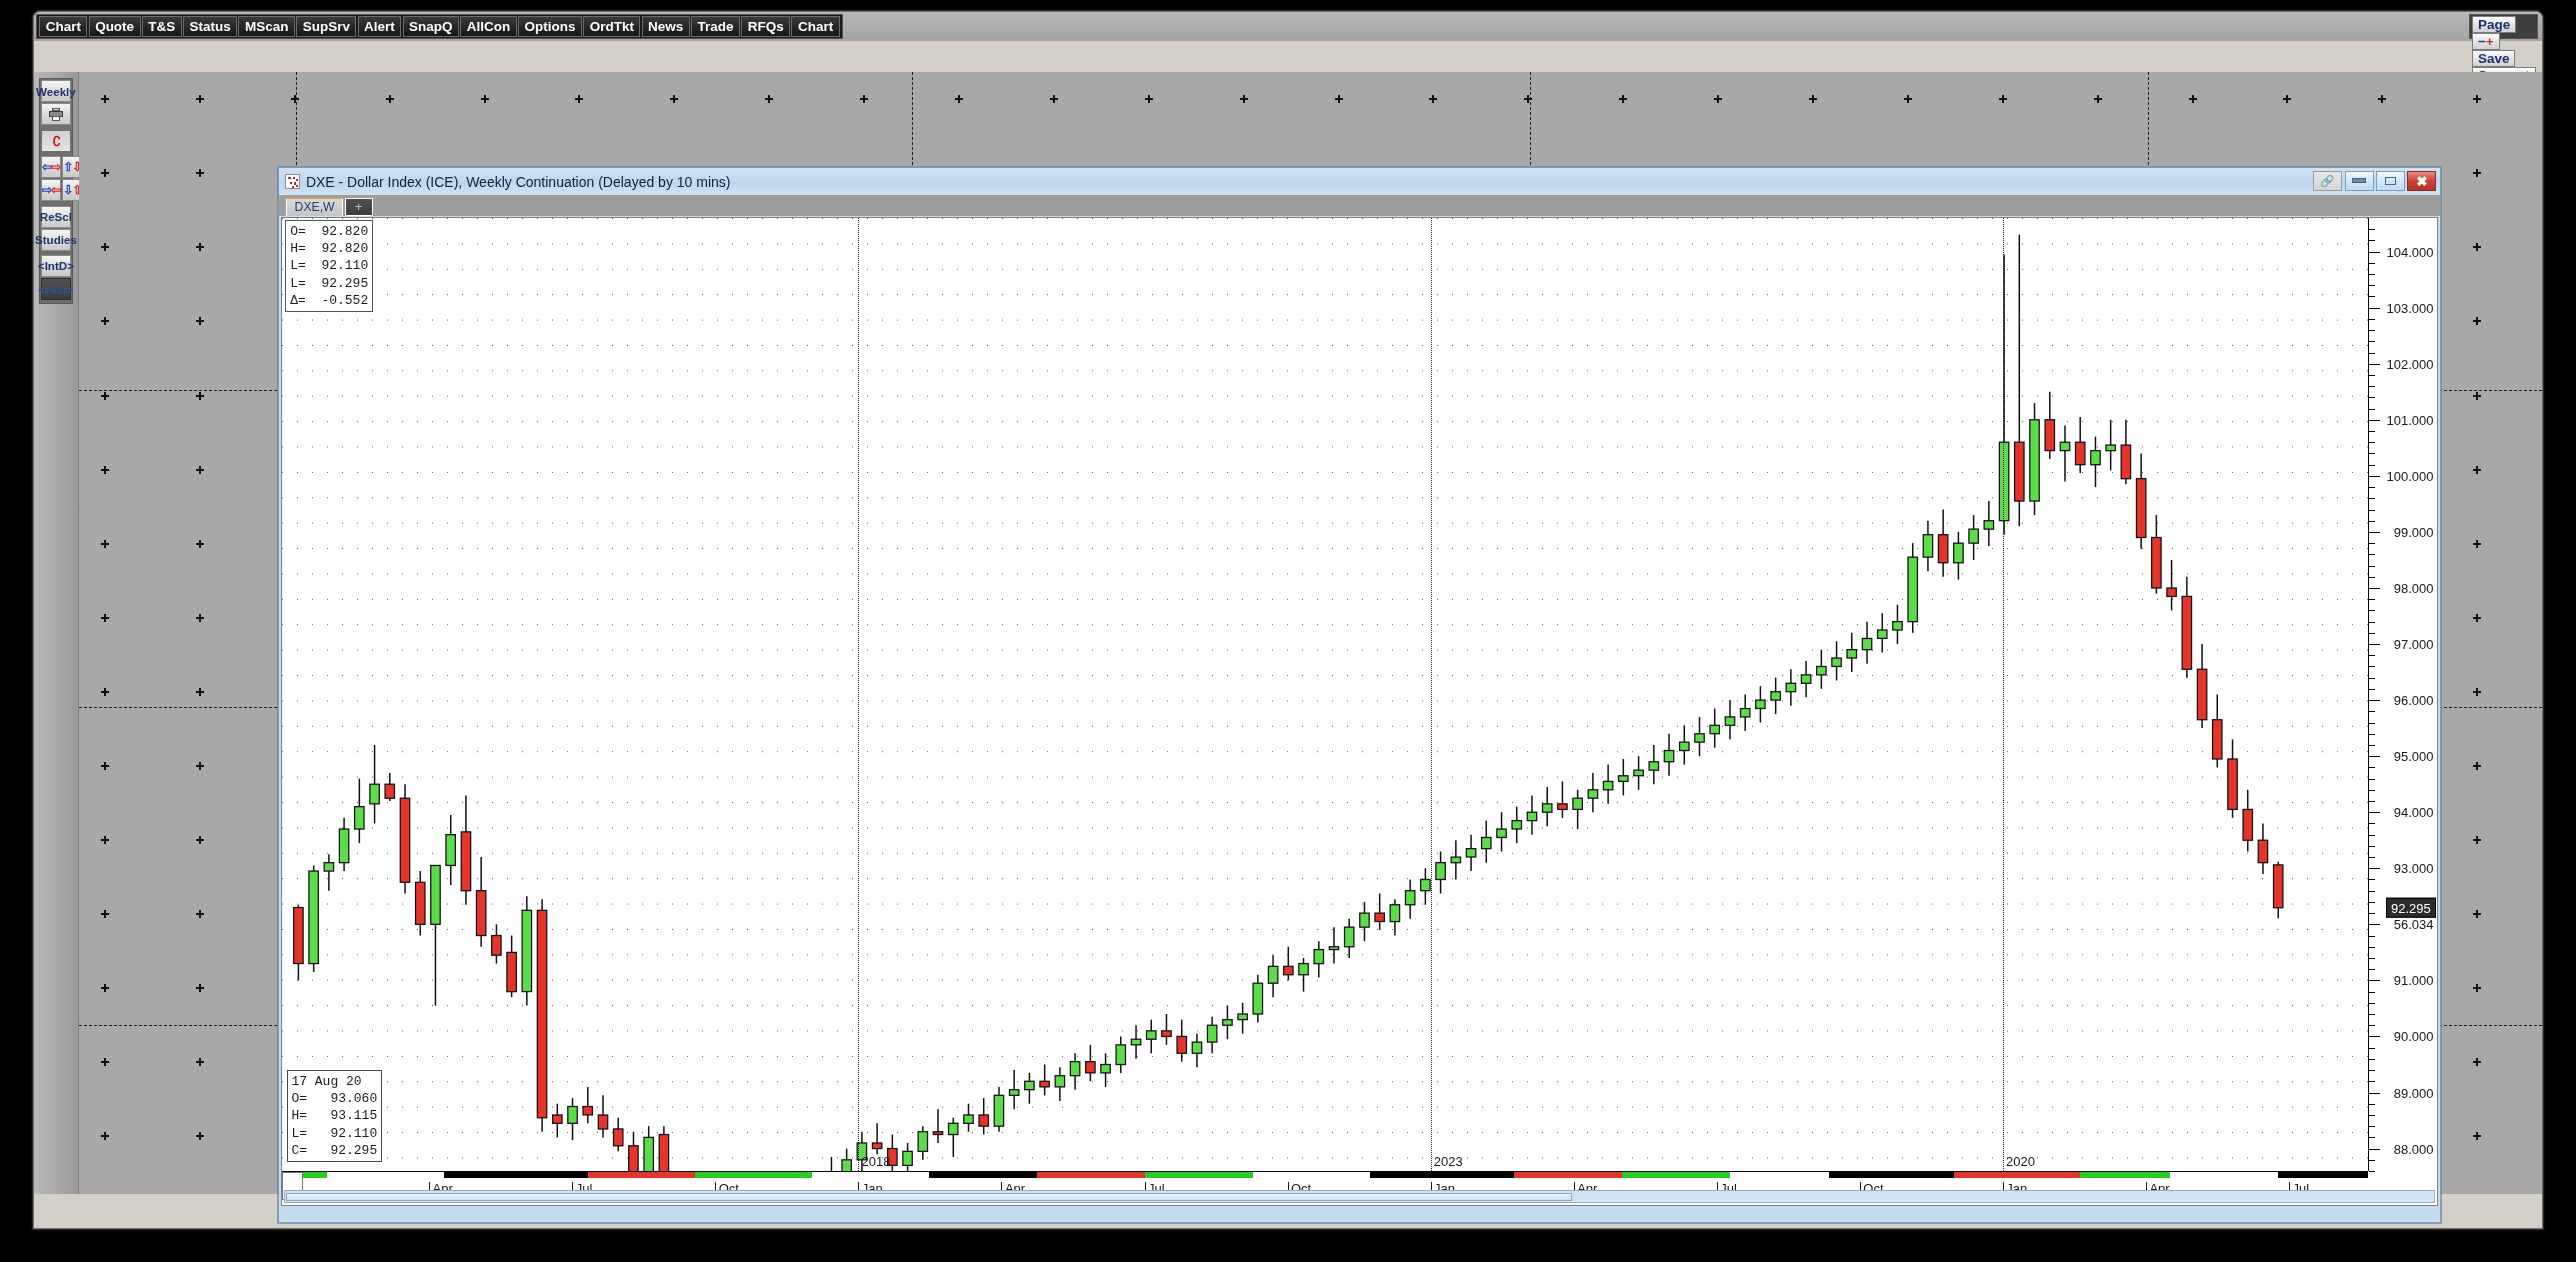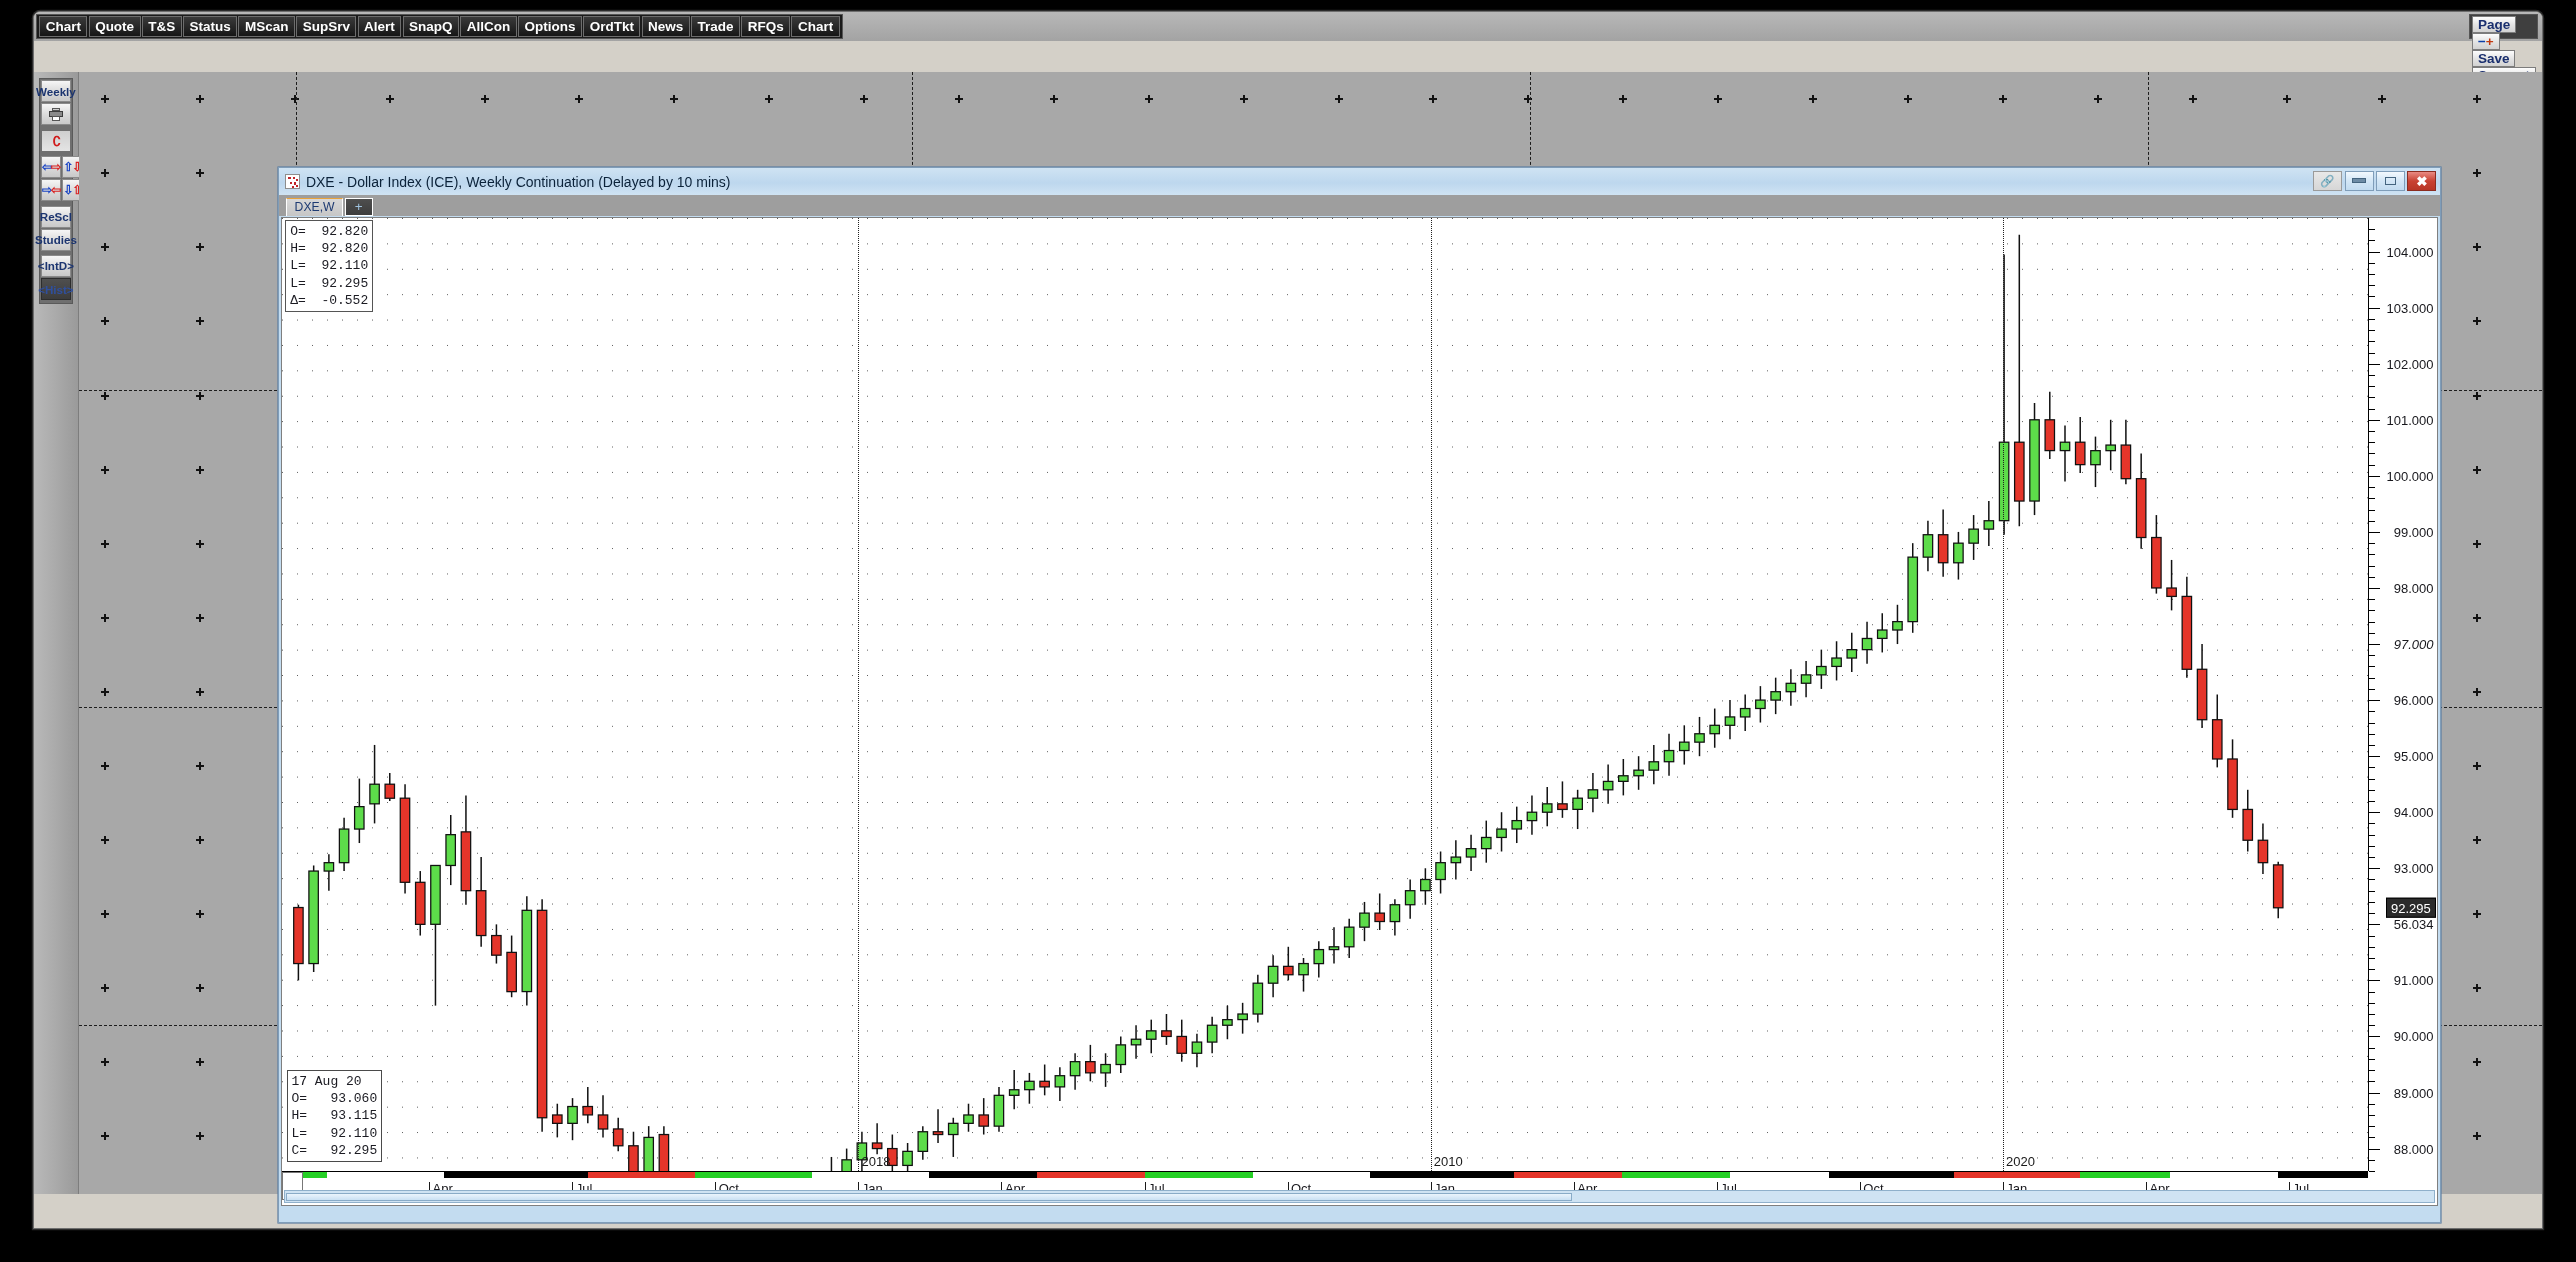--- a/index.html
+++ b/index.html
@@ -1125,42 +1125,42 @@
 L=  92.295
 Δ=  -0.552</div>
           <div class="ohlc" id="ohlc-bottom">17 Aug 20
 O=   93.060
 H=   93.115
 L=   92.110
 C=   92.295</div>
         <div class="vline-year" style="left: 27.6371%;"></div>
             <div class="yearlab" style="left: 27.6371%; bottom: 2.4px;">2018</div>
             <div class="vline-year" style="left: 55.0657%;"></div>
-            <div class="yearlab" style="left: 55.0657%; bottom: 2.4px;">2010</div>
+            <div class="yearlab" style="left: 55.0657%; bottom: 2.4px;">2023</div>
             <div class="vline-year" style="left: 82.4943%;"></div>
             <div class="yearlab" style="left: 82.4943%; bottom: 2.4px;">2020</div>
           </div>
 
         <div id="yaxis">
           <div id="ycursor" style="top: 72.3824%;">92.295</div>
         <div class="ylab" style="top: 3.52941%;">104.000</div>
             <div class="ytick maj" style="top: 3.52941%;"></div>
             <div class="ylab" style="top: 9.41176%;">103.000</div>
             <div class="ytick maj" style="top: 9.41176%;"></div>
             <div class="ylab" style="top: 15.2941%;">102.000</div>
             <div class="ytick maj" style="top: 15.2941%;"></div>
             <div class="ylab" style="top: 21.1765%;">101.000</div>
             <div class="ytick maj" style="top: 21.1765%;"></div>
             <div class="ylab" style="top: 27.0588%;">100.000</div>
             <div class="ytick maj" style="top: 27.0588%;"></div>
             <div class="ylab" style="top: 32.9412%;">99.000</div>
             <div class="ytick maj" style="top: 32.9412%;"></div>
             <div class="ylab" style="top: 38.8235%;">98.000</div>
             <div class="ytick maj" style="top: 38.8235%;"></div>
-            <div class="ylab" style="top: 44.7059%; font-style: italic;">97.000</div>
+            <div class="ylab" style="top: 44.7059%;">97.000</div>
             <div class="ytick maj" style="top: 44.7059%;"></div>
             <div class="ylab" style="top: 50.5882%;">96.000</div>
             <div class="ytick maj" style="top: 50.5882%;"></div>
             <div class="ylab" style="top: 56.4706%;">95.000</div>
             <div class="ytick maj" style="top: 56.4706%;"></div>
             <div class="ylab" style="top: 62.3529%;">94.000</div>
             <div class="ytick maj" style="top: 62.3529%;"></div>
             <div class="ylab" style="top: 68.2353%;">93.000</div>
             <div class="ytick maj" style="top: 68.2353%;"></div>
             <div class="ylab" style="top: 74.1176%;">56.034</div>

